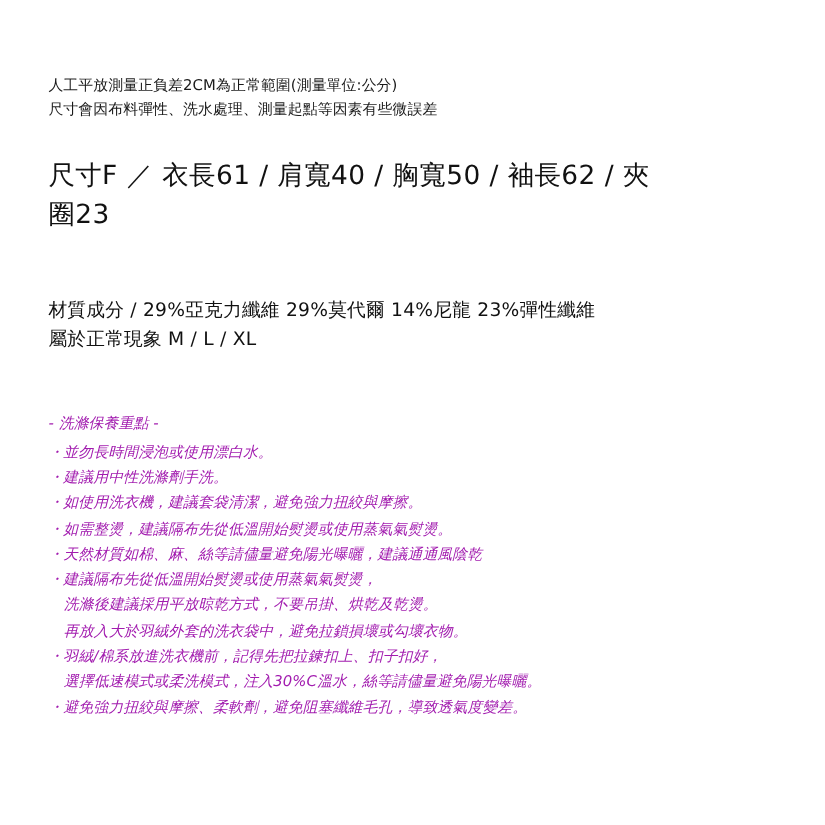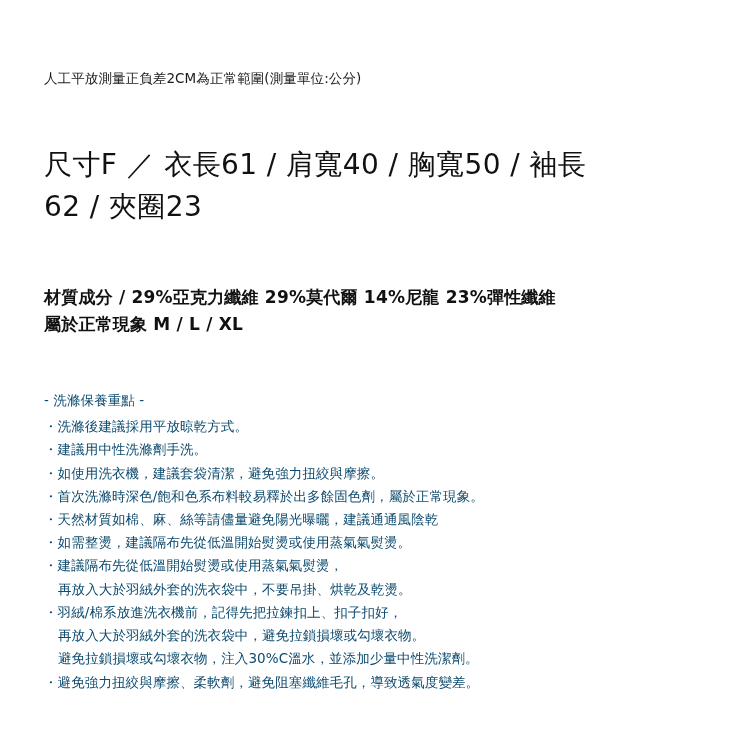--- a/index.html
+++ b/index.html
@@ -25,83 +25,83 @@
   .note-block {
     font-size: 13.5px;
     line-height: 1.62;
     color: #1a1a1a;
     letter-spacing: 0.1px;
   }
   .note-line {
     white-space: pre-wrap;
   }
   .spec-block {
-    margin-top: 54px;
-    font-size: 28px;
+    margin-top: 29px;
+    font-size: 24px;
     line-height: 1.5;
     color: #111111;
     letter-spacing: 0.4px;
   }
   .material-block {
     margin-top: 56px;
     font-size: 17px;
     line-height: 1.62;
     color: #111111;
     letter-spacing: 0.2px;
-    font-weight: bold;
   }
   .material-line {
     white-space: pre-wrap;
   }
   .care-block {
     margin-top: 50px;
     font-size: 13.5px;
     line-height: 1.72;
-    color: #0c4a6e;
+    color: #a21caf;
     letter-spacing: 0.1px;
+    font-style: italic;
   }
   .care-title {
     margin-bottom: 3px;
   }
   .care-line {
     white-space: pre-wrap;
   }
   .care-line.indent {
     padding-left: 14px;
   }
 </style>
 </head>
 <body>
 
 <div class="page">
 
   <div class="note-block">
     <div class="note-line">人工平放測量正負差2CM為正常範圍(測量單位:公分)</div>
+    <div class="note-line">尺寸會因布料彈性、洗水處理、測量起點等因素有些微誤差</div>
   </div>
 
   <div class="spec-block">
     <div class="spec-line">尺寸F ／ 衣長61 / 肩寬40 / 胸寬50 / 袖長62 / 夾圈23</div>
   </div>
 
   <div class="material-block">
     <div class="material-line">材質成分 / 29%亞克力纖維 29%莫代爾 14%尼龍 23%彈性纖維</div>
     <div class="material-line">屬於正常現象 M / L / XL</div>
   </div>
 
   <div class="care-block">
     <div class="care-title">- 洗滌保養重點 -</div>
     <div class="care-list">
-        <div class="care-line">・洗滌後建議採用平放晾乾方式。</div>
+        <div class="care-line">・並勿長時間浸泡或使用漂白水。</div>
         <div class="care-line">・建議用中性洗滌劑手洗。</div>
         <div class="care-line">・如使用洗衣機，建議套袋清潔，避免強力扭絞與摩擦。</div>
-        <div class="care-line">・首次洗滌時深色/飽和色系布料較易釋於出多餘固色劑，屬於正常現象。</div>
+        <div class="care-line">・如需整燙，建議隔布先從低溫開始熨燙或使用蒸氣氣熨燙。</div>
         <div class="care-line">・天然材質如棉、麻、絲等請儘量避免陽光曝曬，建議通通風陰乾</div>
-        <div class="care-line">・如需整燙，建議隔布先從低溫開始熨燙或使用蒸氣氣熨燙。</div>
         <div class="care-line">・建議隔布先從低溫開始熨燙或使用蒸氣氣熨燙，</div>
-        <div class="care-line indent">再放入大於羽絨外套的洗衣袋中，不要吊掛、烘乾及乾燙。</div>
+        <div class="care-line indent">洗滌後建議採用平放晾乾方式，不要吊掛、烘乾及乾燙。</div>
+        <div class="care-line indent">再放入大於羽絨外套的洗衣袋中，避免拉鎖損壞或勾壞衣物。</div>
         <div class="care-line">・羽絨/棉系放進洗衣機前，記得先把拉鍊扣上、扣子扣好，</div>
-        <div class="care-line indent">再放入大於羽絨外套的洗衣袋中，避免拉鎖損壞或勾壞衣物。</div>
-        <div class="care-line indent">避免拉鎖損壞或勾壞衣物，注入30%C溫水，並添加少量中性洗潔劑。</div>
+        <div class="care-line indent">選擇低速模式或柔洗模式，注入30%C溫水，絲等請儘量避免陽光曝曬。</div>
         <div class="care-line">・避免強力扭絞與摩擦、柔軟劑，避免阻塞纖維毛孔，導致透氣度變差。</div>
       </div>
   </div>
 
 </div>
 
 </body></html>

